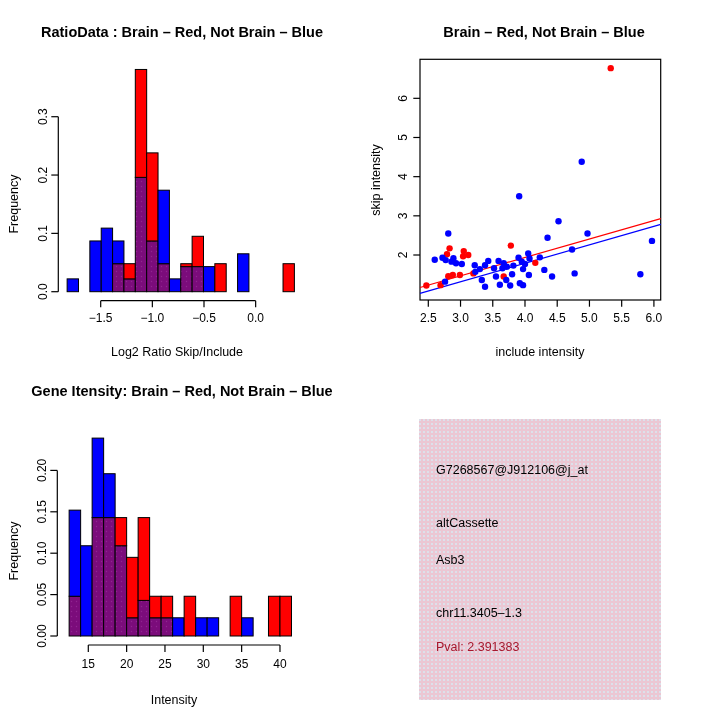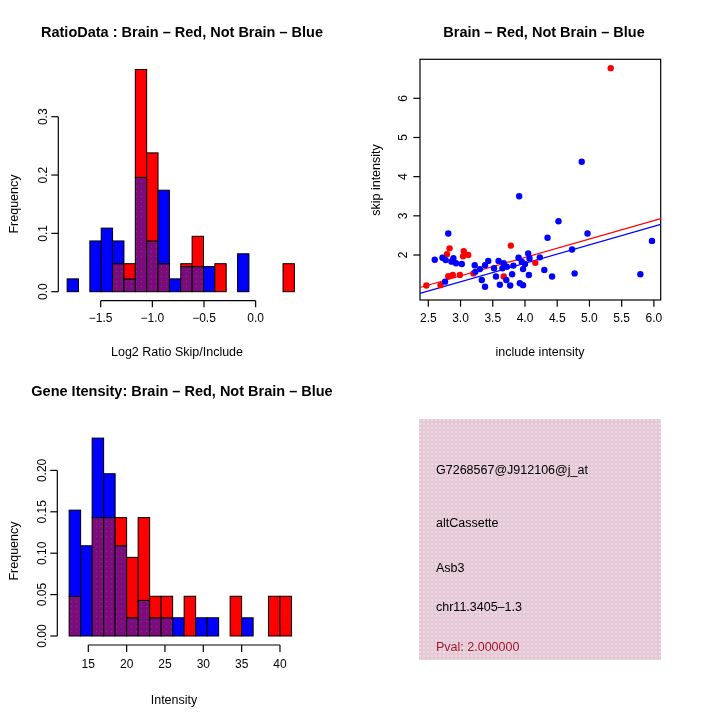--- a/index.html
+++ b/index.html
@@ -1,19 +1,19 @@
 <!DOCTYPE html>
 <html><head>
 <meta charset="utf-8">
 <style>
   html,body{margin:0;padding:0;background:#fff;}
   #canvas{position:relative;width:720px;height:720px;background:#fff;overflow:hidden;
           font-family:"Liberation Sans",sans-serif;}
   #plots{position:absolute;left:0;top:0;}
-  #info-box{position:absolute;left:419px;top:419px;width:242px;height:241px;
+  #info-box{position:absolute;left:419px;top:419px;width:242px;height:281px;
     background-color:#EBC7D3;
     background-image:radial-gradient(circle at 1px 1px,#DDE0EA 0.8px,rgba(0,0,0,0) 1.1px);
     background-size:4px 4px;}
   .info-line{position:absolute;left:17px;font-size:12.5px;color:#000;white-space:nowrap;}
   .pval{color:#A5182E;}
   svg text{font-family:"Liberation Sans",sans-serif;fill:#000;}
 </style>
 </head>
 <body>
 
@@ -219,17 +219,17 @@
         <text x="46" y="470.4" font-size="12" font-weight="normal" text-anchor="middle" transform="rotate(-90 46 470.4)">0.20</text>
         <text x="174" y="704" font-size="12.5" font-weight="normal" text-anchor="middle">Intensity</text>
         <text x="18" y="551" font-size="12.5" font-weight="normal" text-anchor="middle" transform="rotate(-90 18 551)">Frequency</text>
         <text x="182" y="396" font-size="14.5" font-weight="bold" text-anchor="middle">Gene Itensity: Brain – Red, Not Brain – Blue</text>
       </g>
     </svg>
 
   <div id="info-box">
     <div class="info-line" style="top:44px">G7268567@J912106@j_at</div>
     <div class="info-line" style="top:97px">altCassette</div>
-    <div class="info-line" style="top:142px">Asb3</div>
-    <div class="info-line" style="top:181px">chr11.3405–1.3</div>
-    <div class="info-line pval" style="top: 221px; color: rgb(165, 24, 46);">Pval: 2.000000</div>
+    <div class="info-line" style="top:134px">Asb3</div>
+    <div class="info-line" style="top:187px">chr11.3405–1.3</div>
+    <div class="info-line pval" style="top: 221px; color: rgb(165, 24, 46);">Pval: 2.391383</div>
   </div>
 </div>
 
 </body></html>

